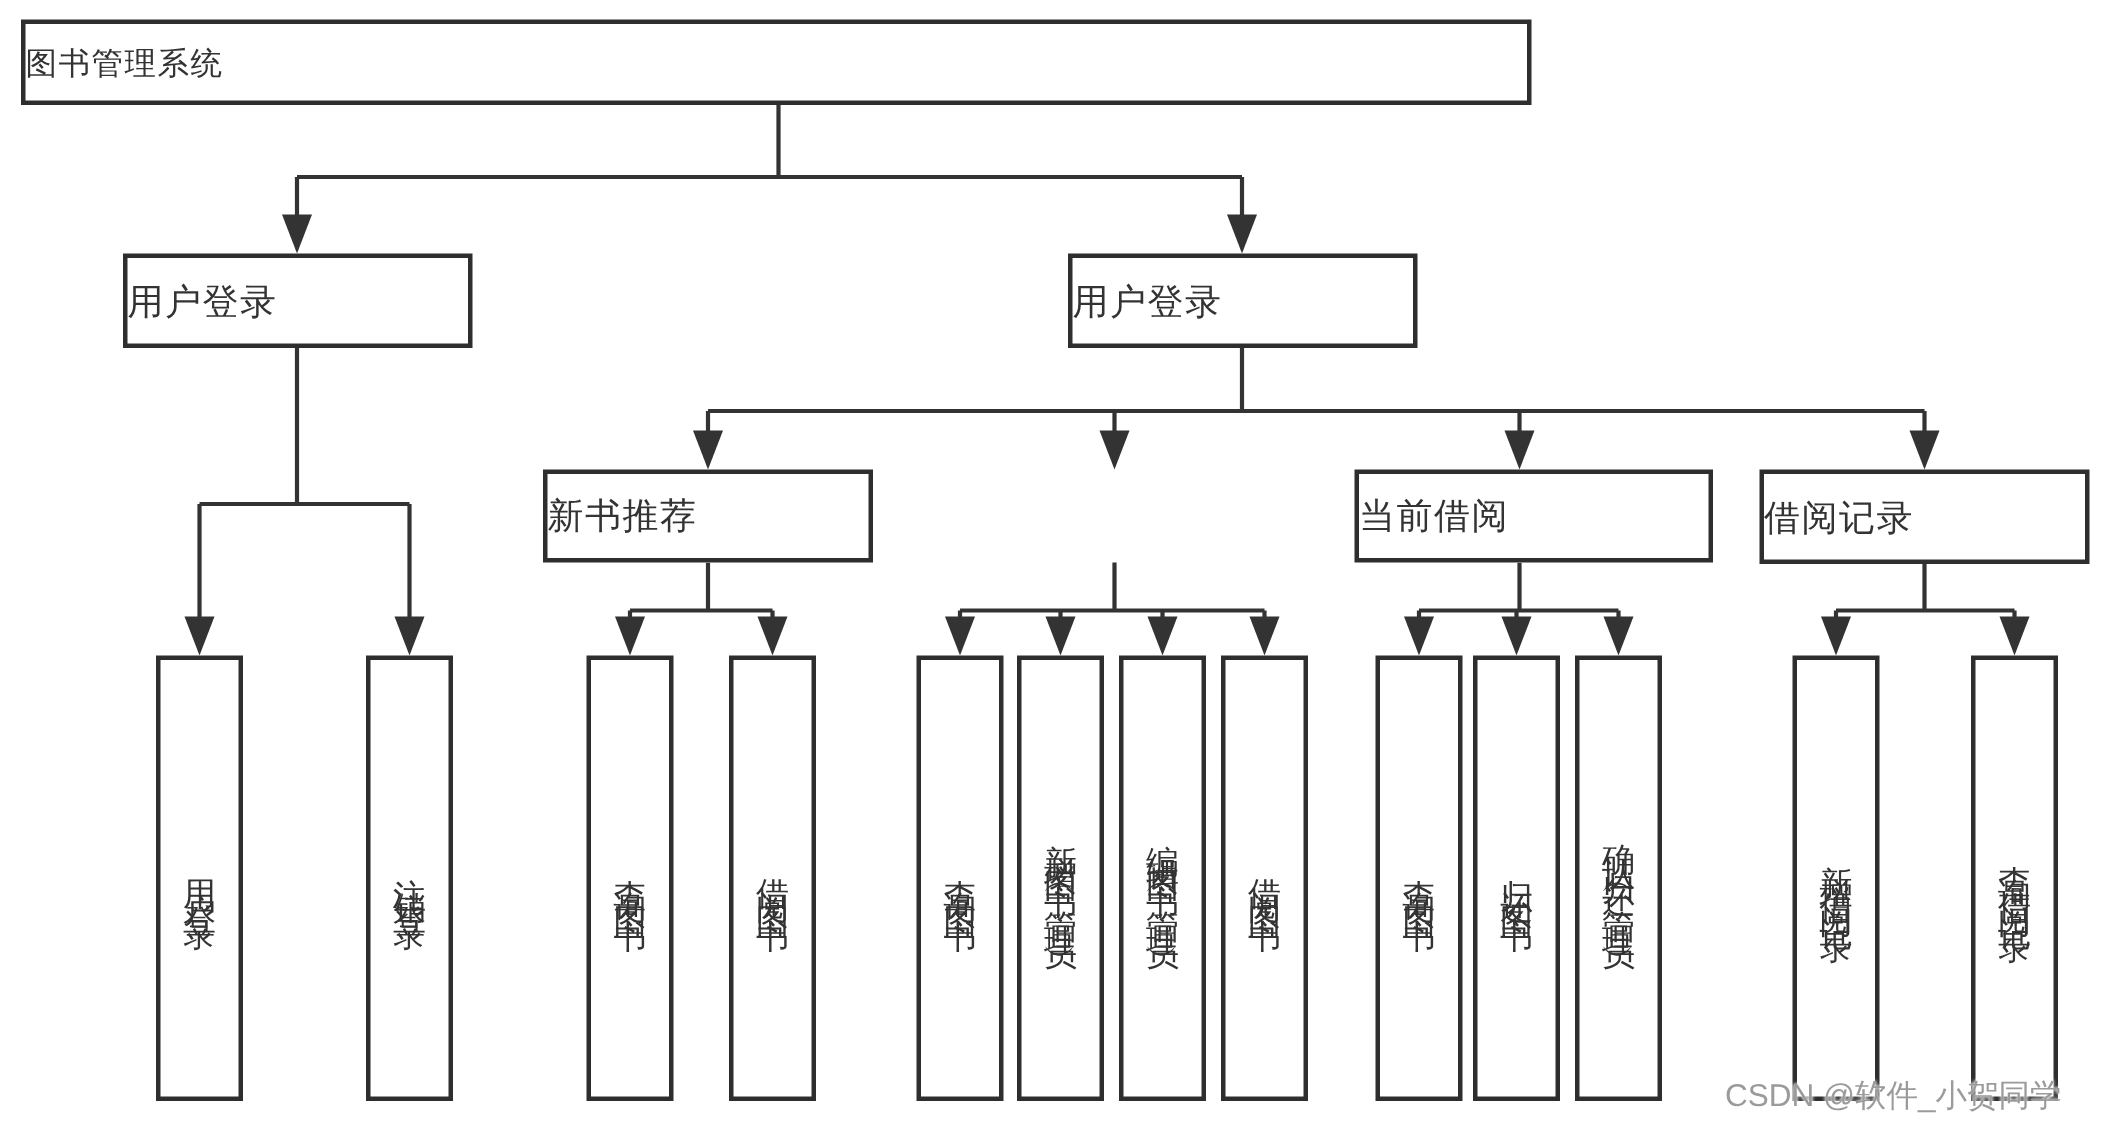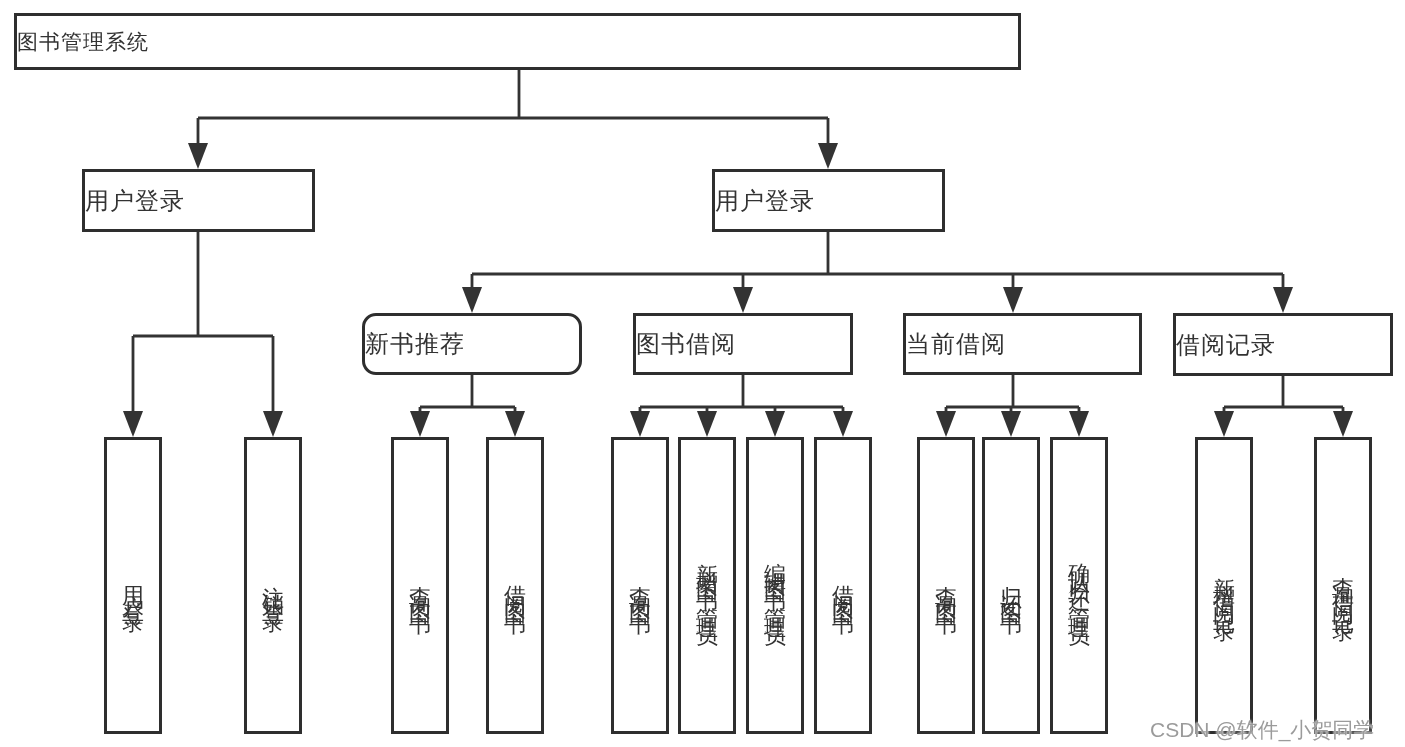--- a/index.html
+++ b/index.html
@@ -105,25 +105,22 @@
     <span>图书管理系统</span>
   </div>
 
   <div class="hnode" style="left:82px;top:169px;width:233px;height:63px;">
     <span>用户登录</span>
   </div>
   <div class="hnode" style="left:712px;top:169px;width:233px;height:63px;">
     <span>用户登录</span>
   </div>
 
-  <div class="hnode" style="left:362px;top:313px;width:220px;height:62px;border-radius:14px;">
+  <div class="hnode" style="left:362px;top:313px;width:220px;height:62px;">
     <span>新书推荐</span>
-  </div>
-  <div class="hnode" style="left:633px;top:313px;width:220px;height:62px;">
-    <span>图书借阅</span>
   </div>
   <div class="hnode" style="left:903px;top:313px;width:239px;height:62px;">
     <span>当前借阅</span>
   </div>
   <div class="hnode" style="left:1173px;top:313px;width:220px;height:63px;">
     <span>借阅记录</span>
   </div>
 
   <div class="leaf" style="left:104px;top:437px;">
     <span>用户登录</span>

